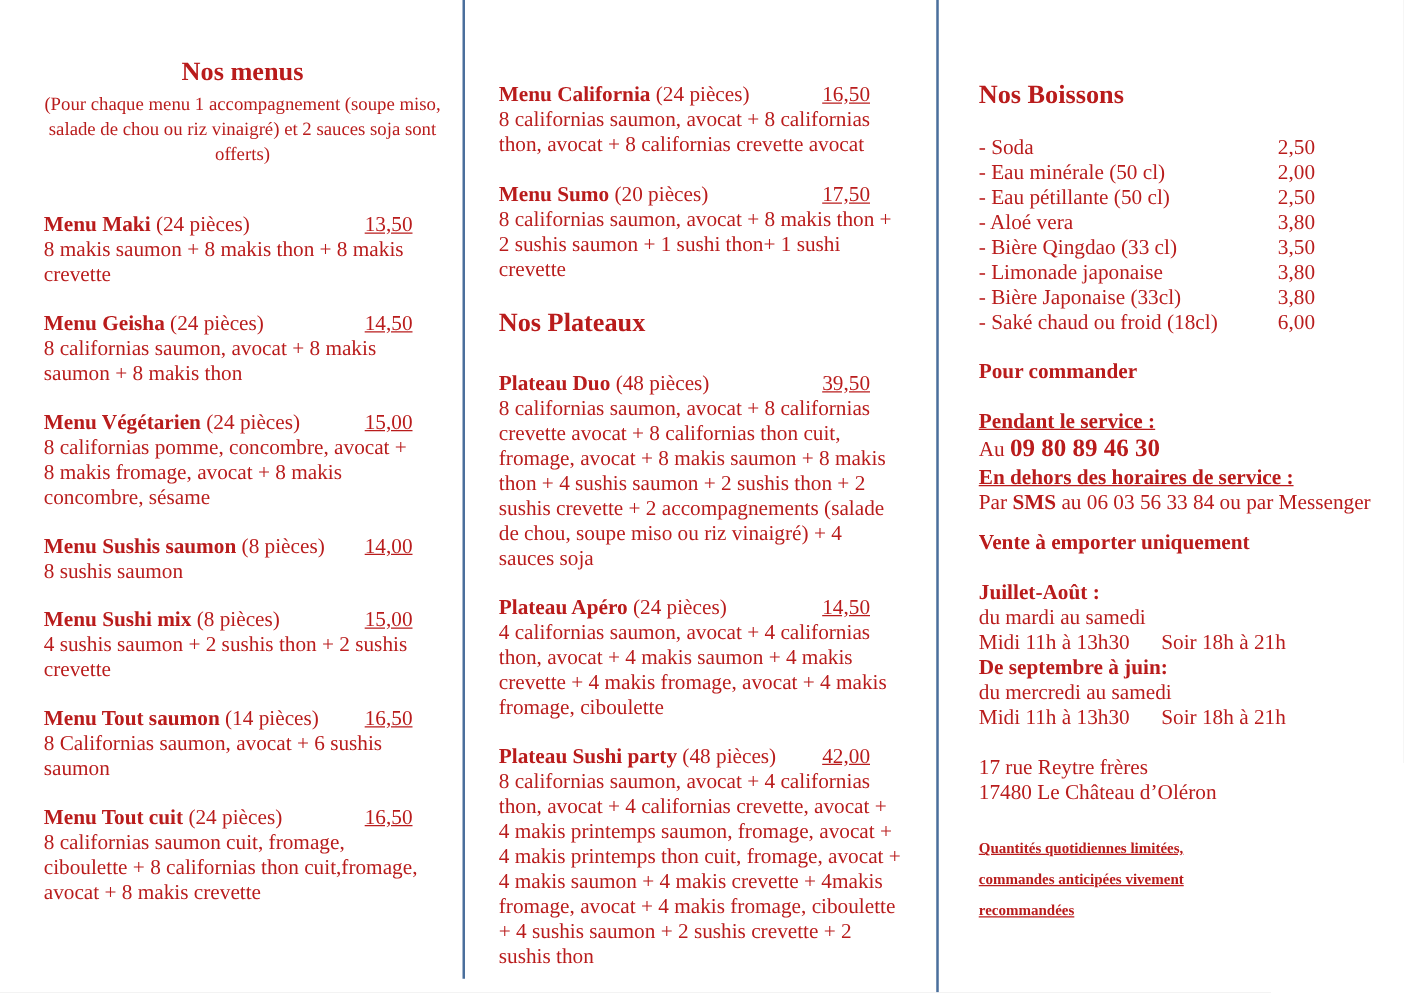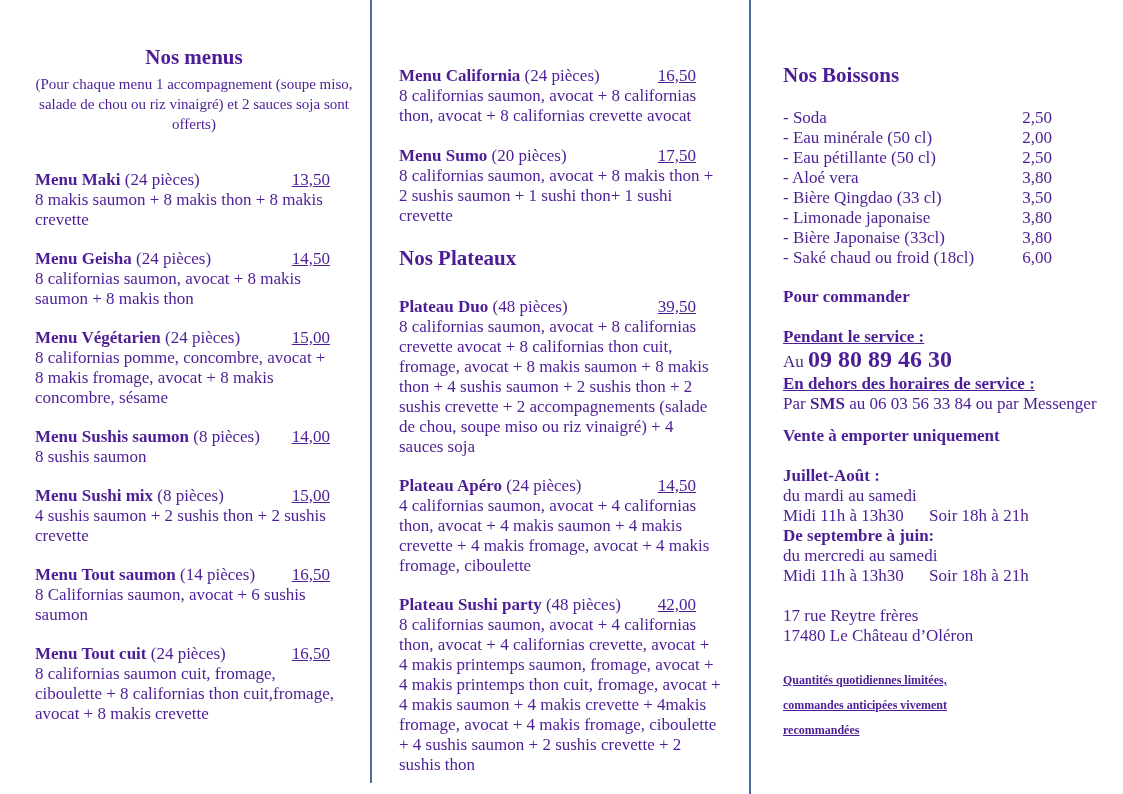--- a/index.html
+++ b/index.html
@@ -1,18 +1,18 @@
 <!DOCTYPE html>
 <html><head>
 <meta charset="utf-8">
 <style>
   html,body { margin:0; padding:0; background:#e9e9e9; }
   .page {
     position:relative; width:1123px; height:794px;
-    background:#ffffff; color:#4c1d95;
+    background:#ffffff; color:#b91c1c;
     font-family:"Liberation Serif","DejaVu Serif",serif;
     font-size:17px; line-height:20px; overflow:hidden;
   }
   .divider { position:absolute; top:0; width:2px; background:#4a6f9c; }
   .divider-1 { left:370; left:370px; height:783px; }
   .divider-2 { left:749px; height:794px; }
   .col { position:absolute; }
   .col1 { left:35px;  top:44px; width:302px; }
   .col2 { left:399px; top:66px; width:322px; }
   .col3 { left:783px; top:62px; width:320px; }
@@ -30,21 +30,21 @@
   .plateaux-heading { margin-top:8px; margin-bottom:26px; }
   .mb20 { margin-bottom:20px; }
   .drinks { margin-top:20px; }
   .drink-row { display:flex; width:269px; }
   .drink-row .price { margin-left:auto; }
   .bold { font-weight:bold; }
   .ul { text-decoration:underline; }
   .order-title { margin-top:19px; }
   .service-label { margin-top:20px; }
   .phone-line { line-height:24px; }
-  .phone { font-size:24px; font-weight:bold; }
+  .phone { font-size:20px; font-weight:bold; }
   .takeaway { margin-top:12px; }
   .hours-label { margin-top:20px; }
   .midi { display:inline-block; width:146px; }
   .address { margin-top:20px; }
   .notice { margin-top:22px; font-size:12px; line-height:25px; font-weight:bold; }
   .notice div { text-decoration:underline; }
 </style>
 </head>
 <body>
 

